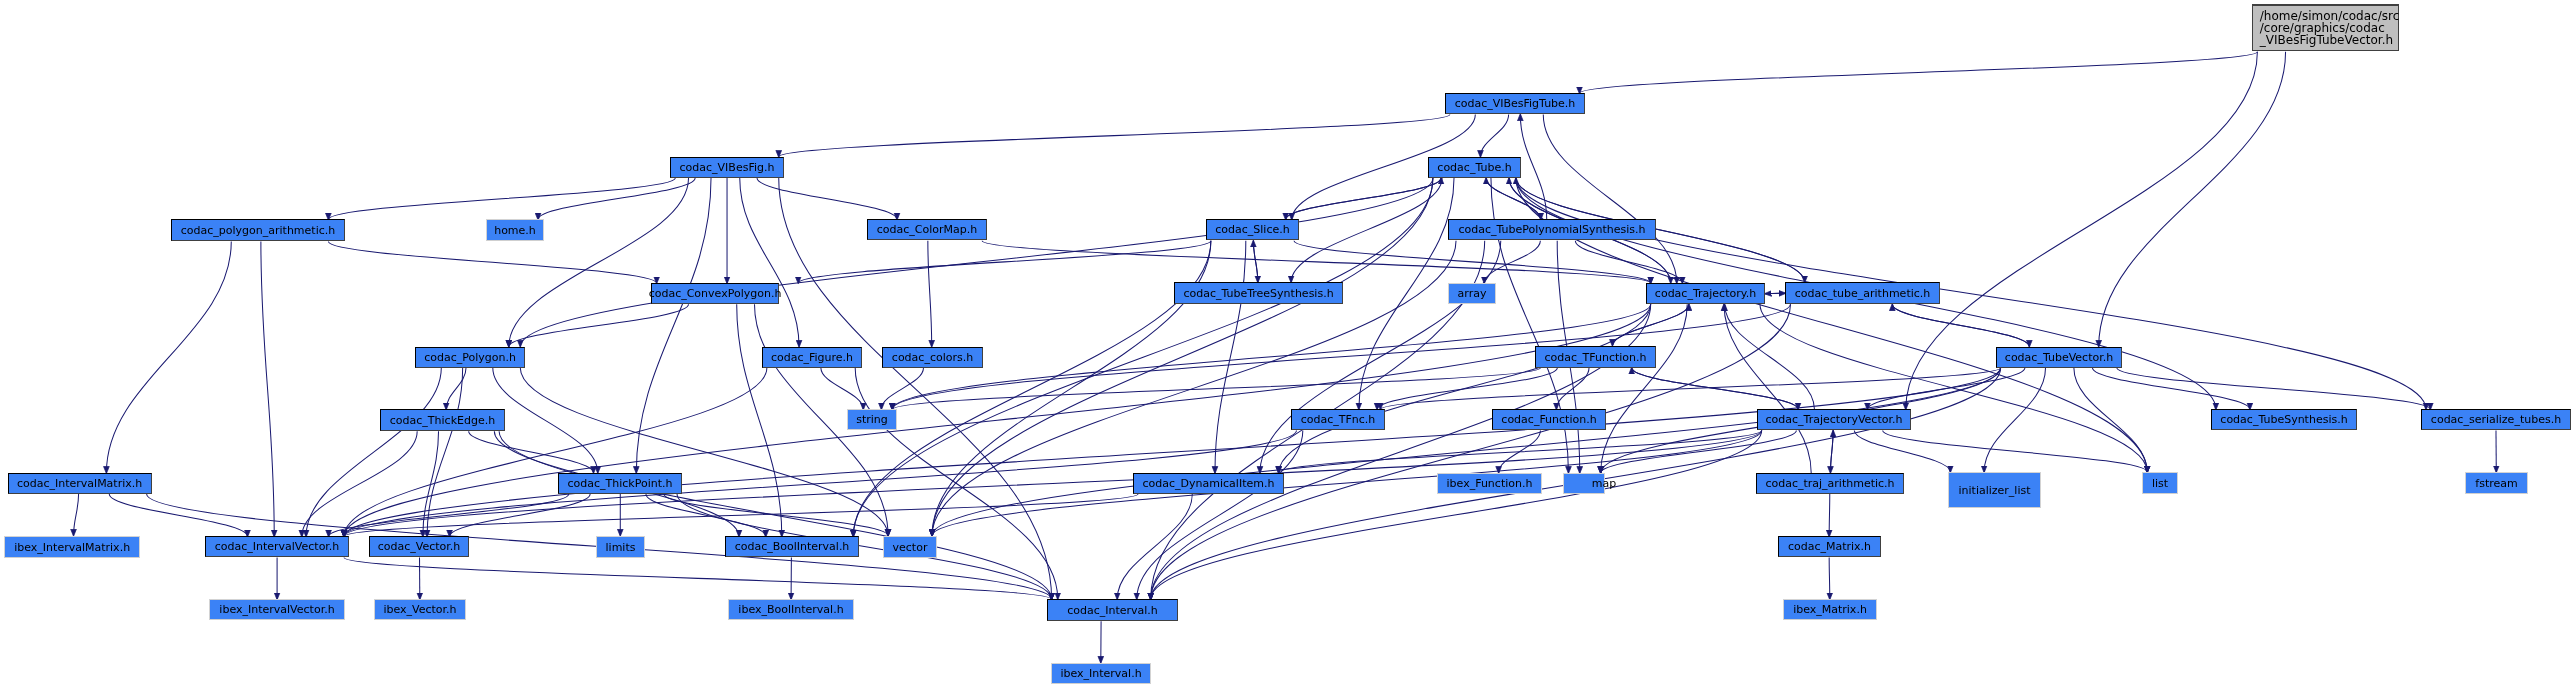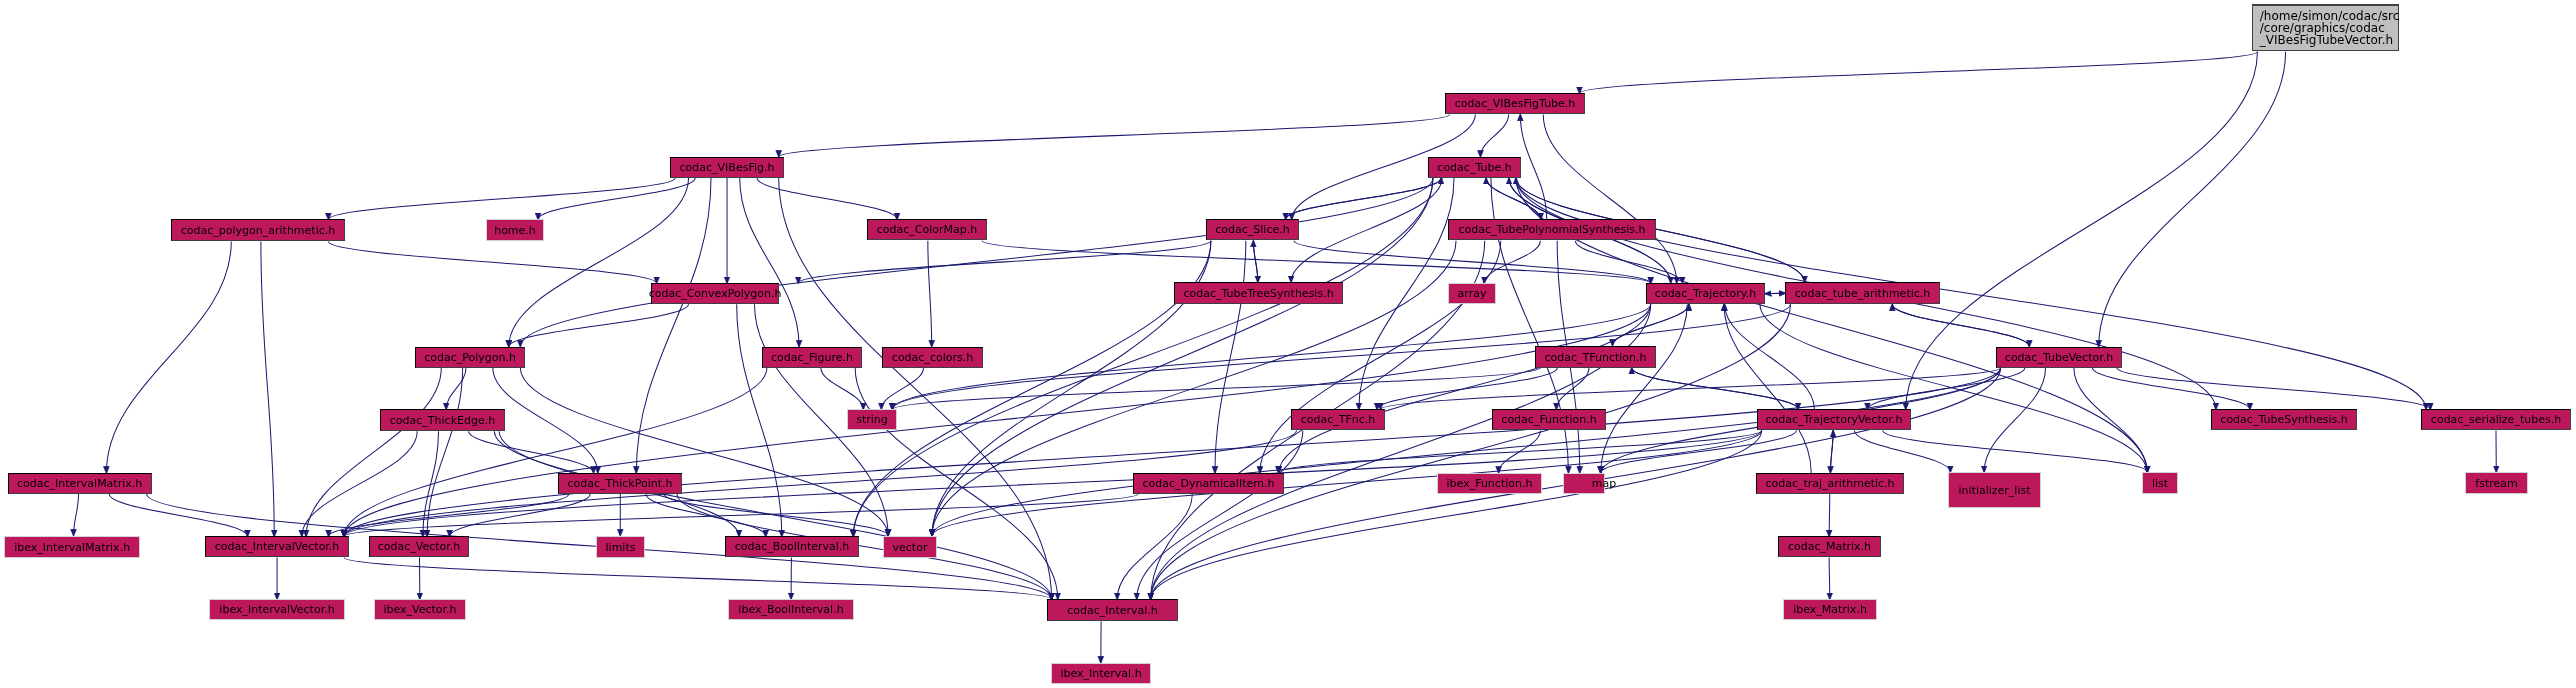--- a/index.html
+++ b/index.html
@@ -1,20 +1,20 @@
 <!DOCTYPE html>
 <html style="font-size:13.6px"><head>
 <meta charset="utf-8">
 <style>
   html, body { margin:0; padding:0; background:#ffffff; }
   body { width:2576px; height:689px; position:relative; overflow:hidden;
          font-family:"DejaVu Sans", sans-serif; }
   #graph { position:absolute; left:0; top:0; width:2576px; height:689px; }
   #edges { position:absolute; left:0; top:0; }
-  .node { position:absolute; box-sizing:border-box; background:#be185d;
+  .node { position:absolute; box-sizing:border-box; background:#3b82f6;
           border:0.8px solid #000000; border-bottom:1.7px solid #404040; border-right:1.7px solid #404040;
           display:flex; align-items:center; justify-content:center;
           font-size:11px; color:#000; white-space:nowrap; cursor:pointer; }
   .node.ext { border:1.7px solid #d3d3d3; border-bottom:1.7px solid #cfcfcf; color:#000; }
   .node.root { background:#bfbfbf; border:1.7px solid #404040; border-top:2.5px solid #404040;
                flex-direction:column; align-items:flex-start; padding:2.5px 6.8px; line-height:12px; font-size:12px; }
   .node span { pointer-events:none; }
 </style>
 </head>
 <body>

